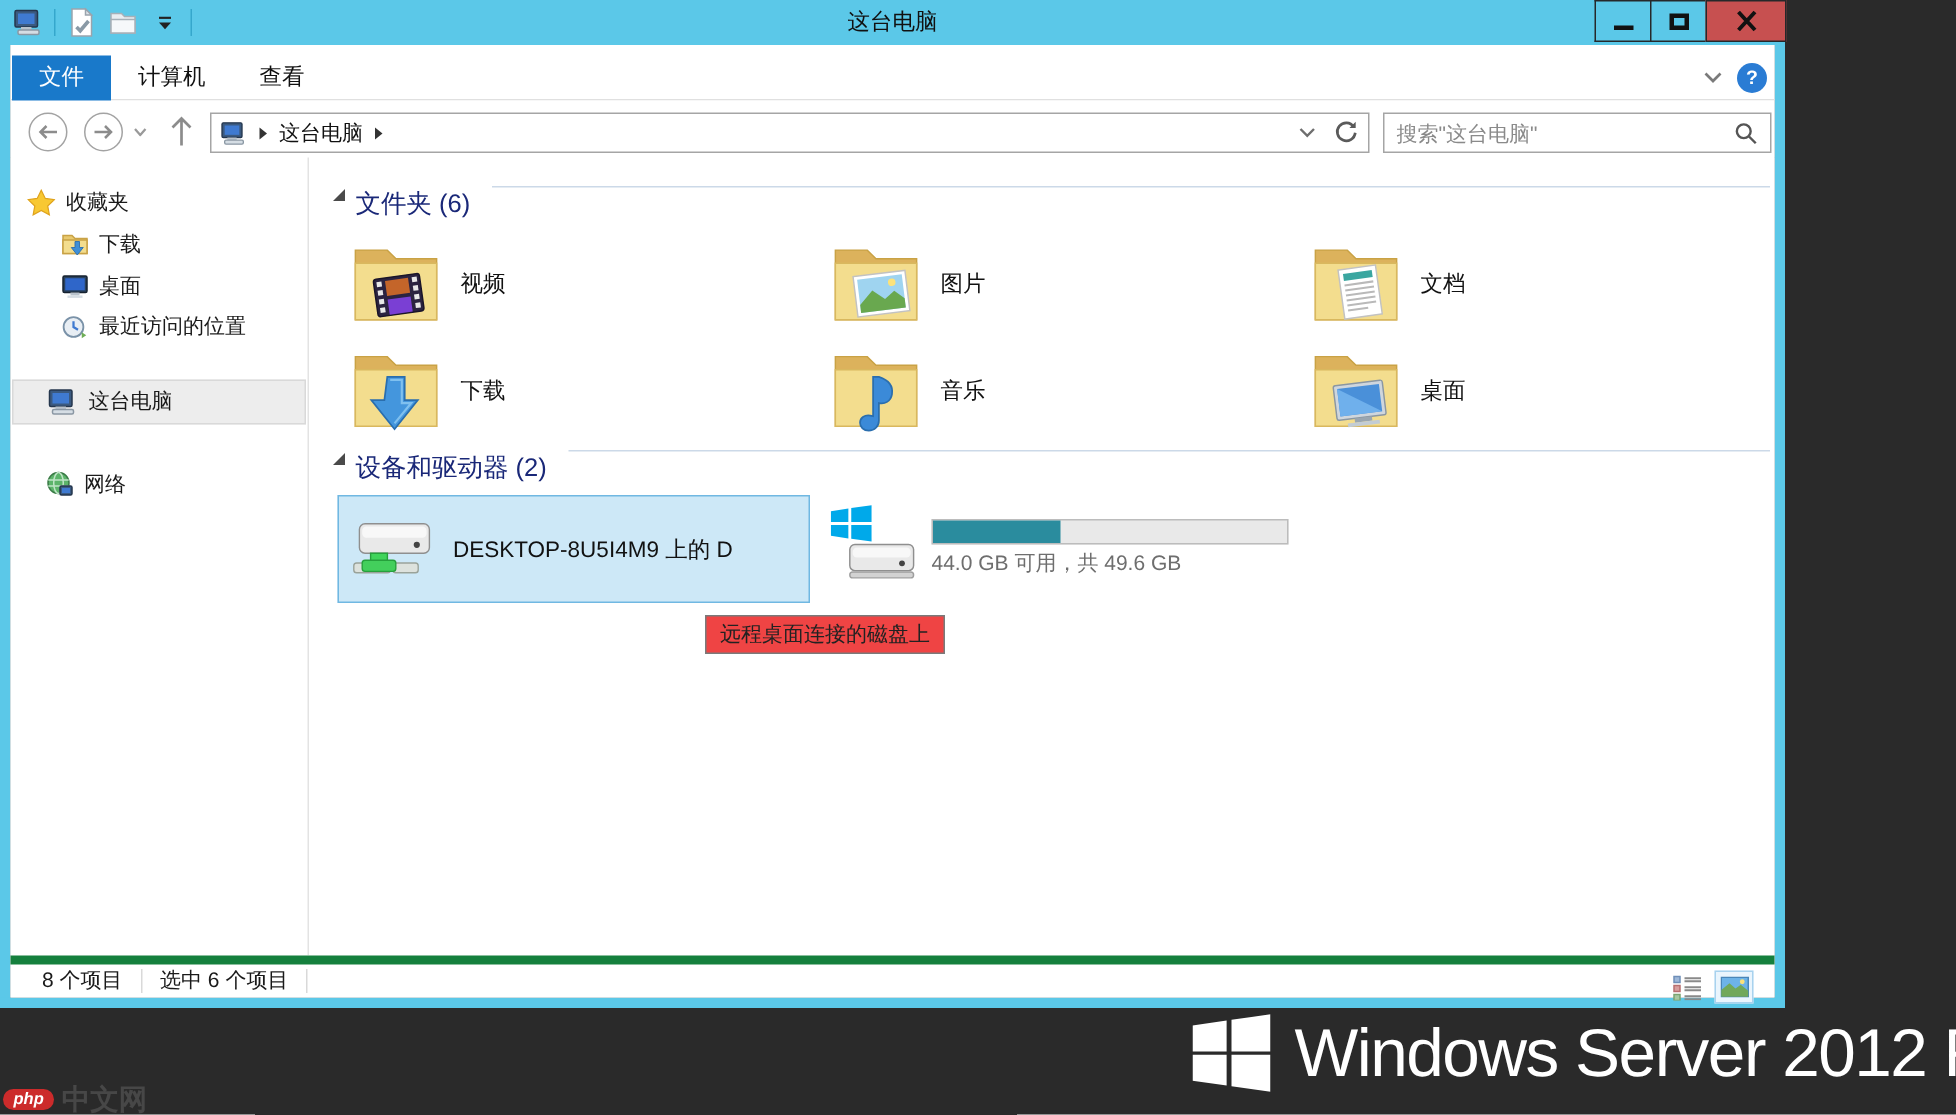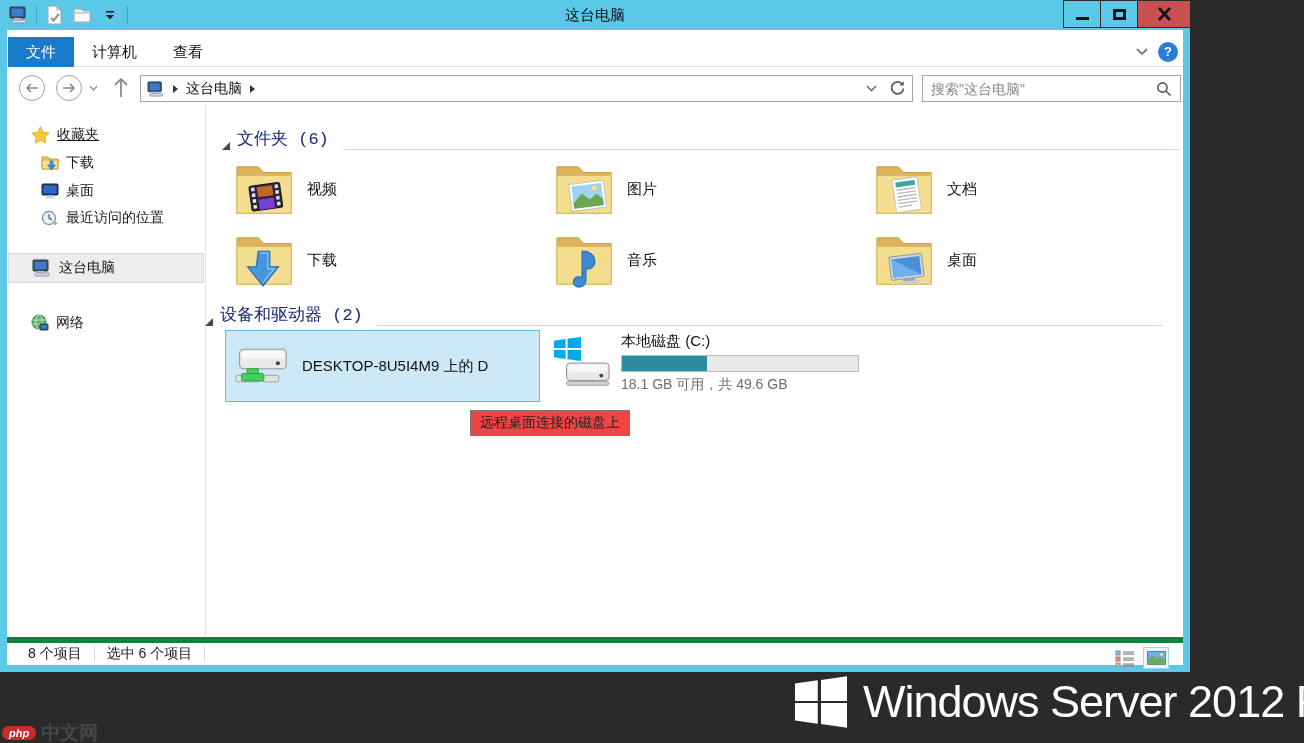--- a/index.html
+++ b/index.html
@@ -69,21 +69,21 @@
   .sidebar { left:7px; top:105px; width:198px; height:532px; background:#fff; }
   .side-sep { left:205px; top:105px; width:1px; height:532px; background:#e3e3e3; }
   .side-item { position:absolute; display:flex; align-items:center; gap:7px;
                font-size:14px; color:#1a1a1a; height:24px; }
   .side-selected { left:1px; top:148px; width:196px; height:30px;
                    background:#ededed; border:1px solid #d9d9d9; }
 
   
   .content { left:206px; top:105px; width:977px; height:532px; background:#fff; }
 
-  .group-hdr { position:absolute; display:flex; align-items:flex-end; height:26px;font-family:Liberation Mono, monospace; }
+  .group-hdr { position:absolute; display:flex; align-items:flex-start; height:26px; }
   .tri-expand { width:0; height:0; border-left:8px solid transparent;
                 border-bottom:8px solid #4a4a4a; margin-right:7px; margin-top:2px; }
   .group-label { font-size:17px; color:#1a2878; white-space:nowrap; }
   .group-line { height:1px; background:#ccd9e8; flex:1; margin-left:14px; }
 
   .tile { position:absolute; width:312px; height:68px; display:flex; align-items:center; }
   .tile-icon { width:62px; height:60px; margin-left:8px; flex:0 0 auto; }
   .tile-label { font-size:15px; color:#111; margin-left:12px; }
 
   .device-selected { background:#cde8f7; border:1px solid #70b8e2; }
@@ -227,21 +227,21 @@
   <input type="text" placeholder="搜索&quot;这台电脑&quot;" style="">
   <svg width="16" height="16" viewBox="0 0 16 16">
     <circle cx="6.5" cy="6.5" r="4.6" fill="none" stroke="#555" stroke-width="1.6"></circle>
     <path d="M10 10 L14.5 14.5" stroke="#555" stroke-width="1.6"></path>
   </svg>
 </div>
 
 <div class="abs sidebar"></div>
 <div class="abs side-sep"></div>
 
-<div class="abs side-item" style="left:31px; top:123px;text-decoration:underline;">
+<div class="abs side-item" style="left:18px; top:123px;">
   <svg width="19" height="18" viewBox="0 0 19 18">
     <path d="M9.5 0.8 L12.2 6.3 L18.2 7.1 L13.8 11.3 L14.9 17.2 L9.5 14.3 L4.1 17.2 L5.2 11.3 L0.8 7.1 L6.8 6.3 z" fill="#f8c832" stroke="#dfa31d" stroke-width="0.8"></path>
   </svg>
   <span>收藏夹</span>
 </div>
 
 <div class="abs side-item" style="left:41px; top:151px;">
   <svg width="18" height="16" viewBox="0 0 18 16">
     <path d="M1 2 h6 l2 2 h8 v10 H1 z" fill="#e8c96e" stroke="#c9a245"></path>
     <path d="M1 5 h16 v9 H1 z" fill="#f3dd8e" stroke="#c9a245"></path>
@@ -376,21 +376,21 @@
       <rect x="18" y="26" width="34" height="24" rx="1.5" fill="#cfd6dd" stroke="#8a97a3"></rect>
       <rect x="20.5" y="28.5" width="29" height="19" fill="#4a90d9"></rect>
       <path d="M20.5 28.5 L49.5 47.5 H20.5 z" fill="#6fb0ec"></path>
       <rect x="30" y="50" width="12" height="3" fill="#9aa6b0"></rect>
       <rect x="25" y="53" width="22" height="2.6" fill="#c2ccd4"></rect>
     </g>
   </svg>
   <span class="tile-label">桌面</span>
 </div>
 
-<div class="group-hdr" style="left:205px; top:300px; width:958px;">
+<div class="group-hdr" style="left:222px; top:300px; width:958px;">
   <span class="tri-expand"></span>
   <span class="group-label">设备和驱动器 (2)</span>
   <span class="group-line"></span>
 </div>
 
 <div class="tile device-selected" style="left:225px; top:330px; width:315px; height:72px;">
   <svg class="tile-icon" style="width:56px;height:54px;" viewBox="0 0 60 56">
     <rect x="6" y="10" width="50" height="21" rx="4" fill="#e9e9e9" stroke="#8f8f8f"></rect>
     <rect x="8" y="12" width="46" height="8" rx="3" fill="#f8f8f8"></rect>
     <circle cx="47" cy="25" r="2.2" fill="#444"></circle>
@@ -409,25 +409,24 @@
       <path d="M15 4.9 L29 3 V14.5 H15 z"></path>
       <path d="M1 16.5 H13 V25.8 L1 24 z"></path>
       <path d="M15 16.5 H29 V27.9 L15 26 z"></path>
     </g>
     <rect x="14" y="30" width="44" height="18" rx="3.5" fill="#e9e9e9" stroke="#8f8f8f"></rect>
     <rect x="16" y="32" width="40" height="7" rx="3" fill="#f8f8f8"></rect>
     <circle cx="50" cy="43" r="2" fill="#444"></circle>
     <rect x="14" y="49" width="44" height="4" rx="2" fill="#d2d2d2" stroke="#9f9f9f"></rect>
   </svg>
   <div class="drive-c-text">
-    <span class="drive-name">本地磁盘 (C:)</span>
     <div class="usage-bar">
       <div class="usage-fill" style="width: 36%;"></div>
     </div>
-    <span class="drive-details">18.1 GB 可用，共 49.6 GB</span>
+    <span class="drive-details">44.0 GB 可用，共 49.6 GB</span>
   </div>
 </div>
 
 <div class="abs tooltip">远程桌面连接的磁盘上</div>
 
 <div class="abs statusbar">
   <span style="margin-left:21px;">8 个项目</span>
   <span class="status-sep"></span>
   <span>选中 6 个项目</span>
   <span class="status-sep"></span>

